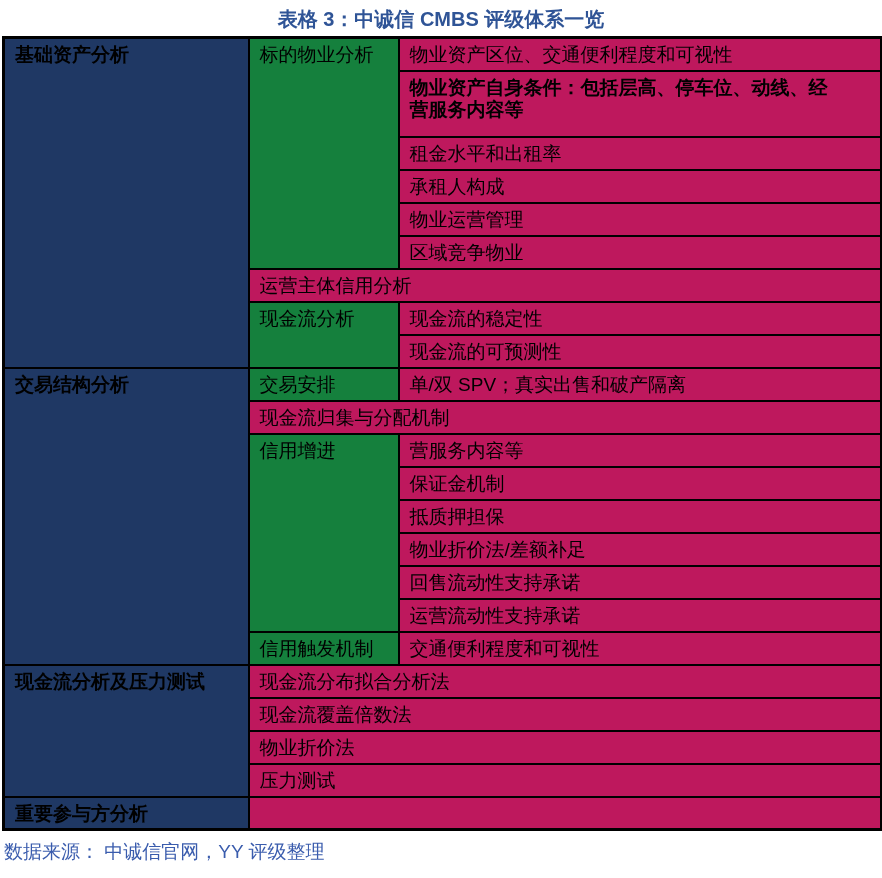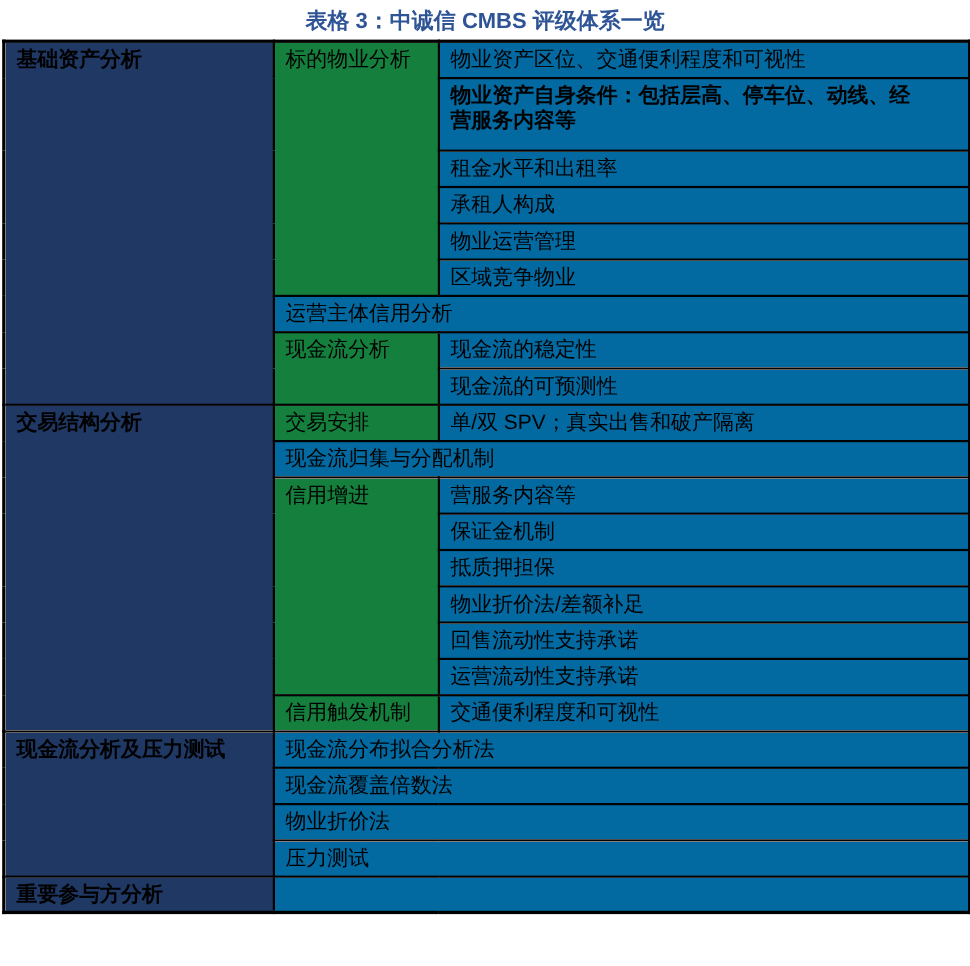--- a/index.html
+++ b/index.html
@@ -39,21 +39,21 @@
     color: #000000;
     overflow: hidden;
   }
   td.sec {
     background: #1F3864;
     color: #ffffff;
     font-weight: bold;
     padding-top: 6px;
   }
   td.grp { background: #15803d; }
-  td.item, td.merged { background: #0369a1; white-space: pre-wrap; }
+  td.item, td.merged { background: #be185d; white-space: pre-wrap; }
   tr.std  { height: 33px; }
   tr.tall { height: 66px; font-weight: bold; }
   .source-note {
     color: #3A5CAD;
     font-size: 19px;
     line-height: 22px;
     margin: 10px 0 0 4px;
   }
 </style>
 </head>
@@ -149,14 +149,15 @@
         <td class="merged" colspan="2">压力测试</td>
       </tr>
 
       <tr class="std">
         <td class="sec">重要参与方分析</td>
         <td class="merged" colspan="2"></td>
       </tr>
     </tbody>
   </table>
 
+  <div class="source-note">数据来源： 中诚信官网，YY 评级整理</div>
 
 </div>
 
 </body></html>

